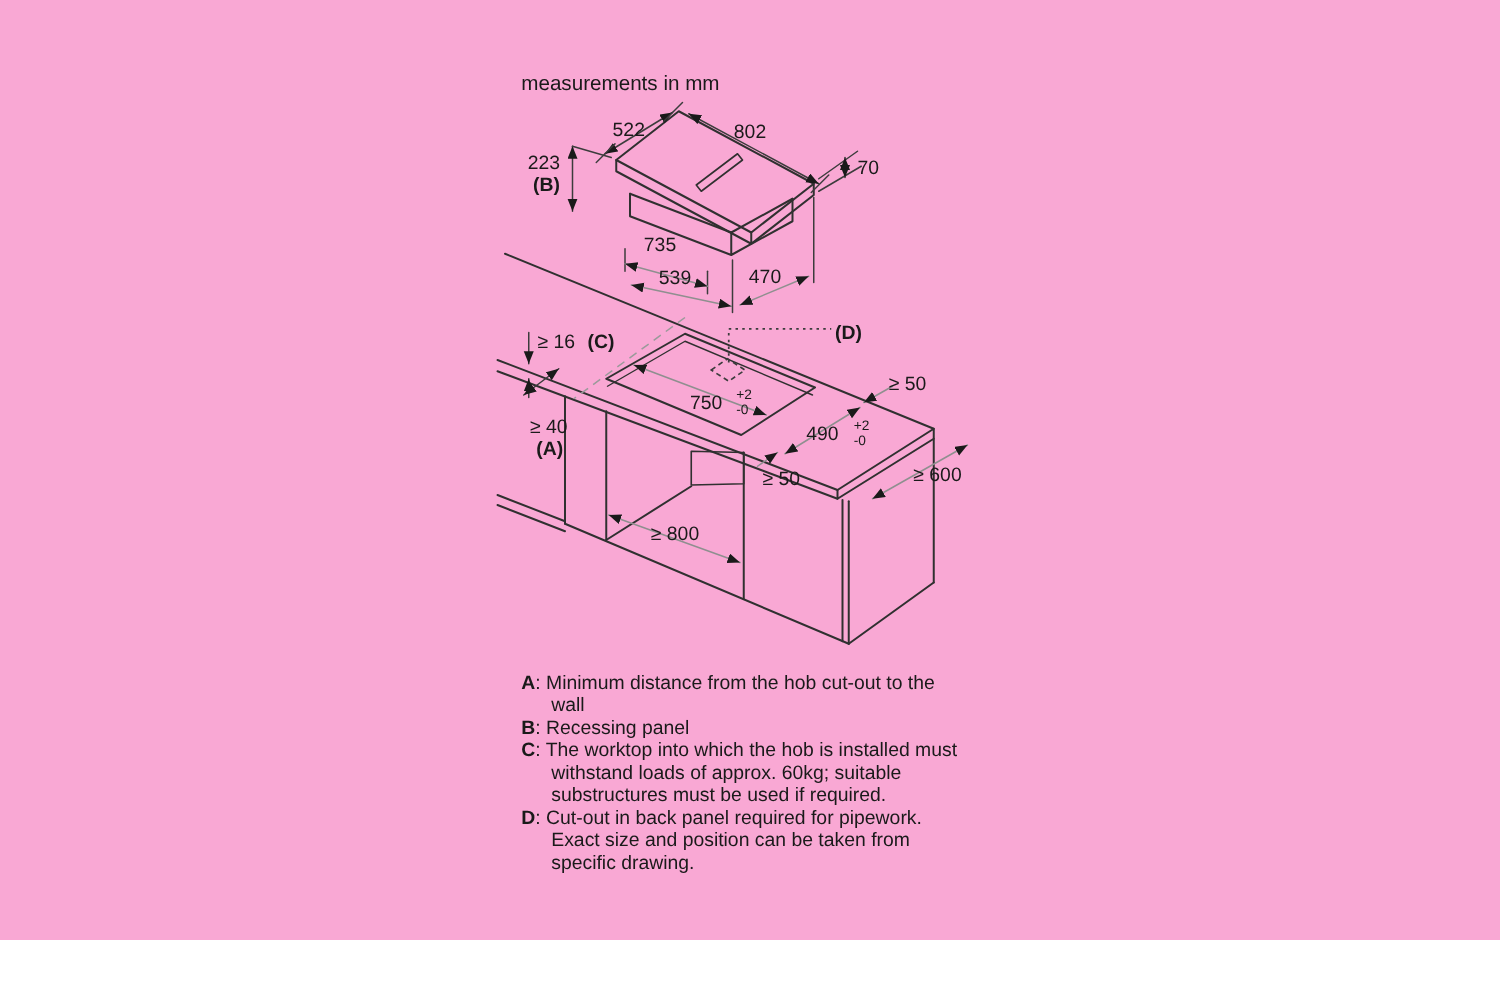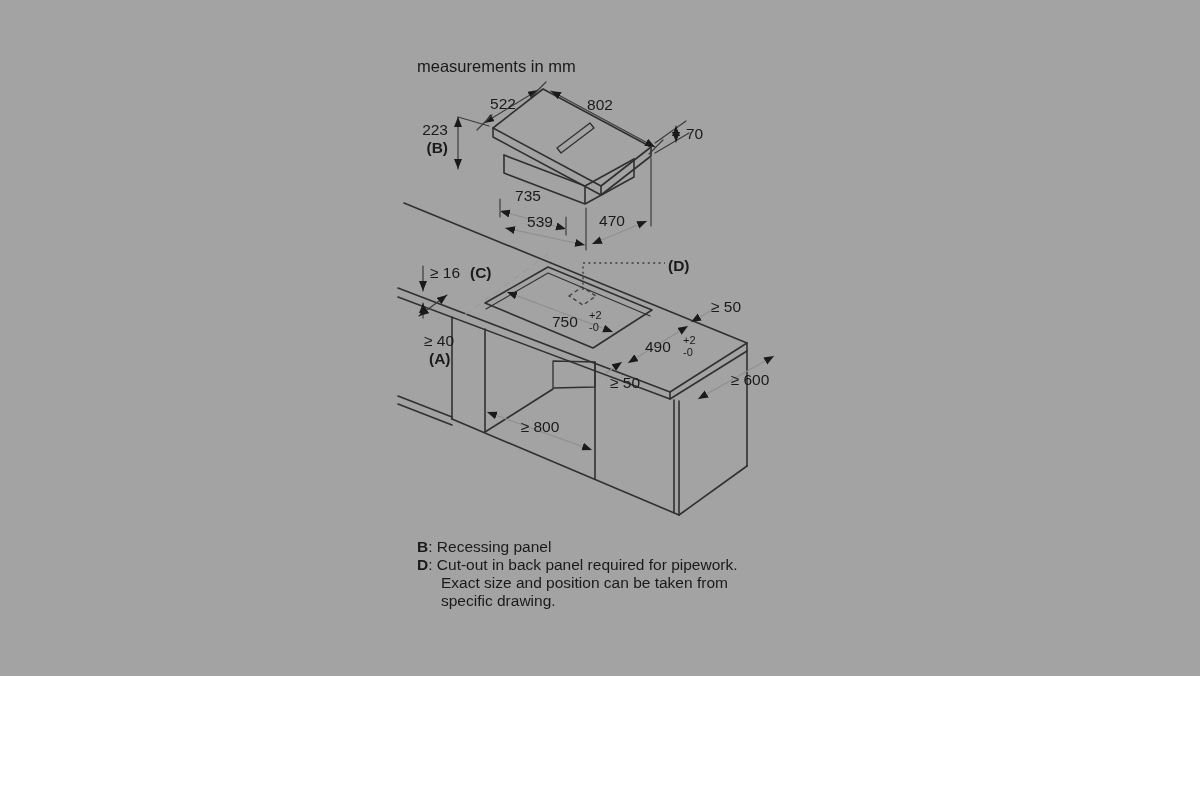--- a/index.html
+++ b/index.html
@@ -1,16 +1,16 @@
 <!DOCTYPE html>
 <html><head>
 <meta charset="utf-8">
 <style>
   html,body{margin:0;padding:0;background:#ffffff;}
-  .page{position:relative;width:1200px;height:676px;background:#a3a3a3;overflow:hidden;
+  .page{position:relative;width:1200px;height:752px;background:#f9a8d4;overflow:hidden;
         font-family:"Liberation Sans", sans-serif;color:#1a1a1a;}
   svg{position:absolute;left:0;top:0;}
   svg text{font-family:"Liberation Sans", sans-serif;fill:#1a1a1a;}
   .t-title{font-size:16.5px;}
   .t-dim{font-size:15.5px;}
   .t-tol{font-size:11px;}
   .t-bold{font-weight:bold;}
   .legend{position:absolute;left:417px;top:538px;width:352px;font-size:15.5px;line-height:18px;}
   .legend-item{padding-left:24px;text-indent:-24px;}
   .legend-item b{font-weight:bold;}
@@ -165,17 +165,19 @@
 
     <text class="t-dim" text-anchor="middle" x="625" y="388">≥ 50</text>
 
     <text class="t-dim" text-anchor="middle" x="750" y="385">≥ 600</text>
 
     <text class="t-dim" text-anchor="middle" x="540" y="432">≥ 800</text>
   </g>
 </svg>
 
   <div class="legend">
+    <div class="legend-item"><b>A</b>: <span>Minimum distance from the hob cut-out to the wall</span></div>
     <div class="legend-item"><b>B</b>: <span>Recessing panel</span></div>
+    <div class="legend-item"><b>C</b>: <span>The worktop into which the hob is installed must withstand loads of approx. 60kg; suitable substructures must be used if required.</span></div>
     <div class="legend-item"><b>D</b>: <span>Cut-out in back panel required for pipework. Exact size and position can be taken from specific drawing.</span></div>
   </div>
 
 </div>
 
 </body></html>

